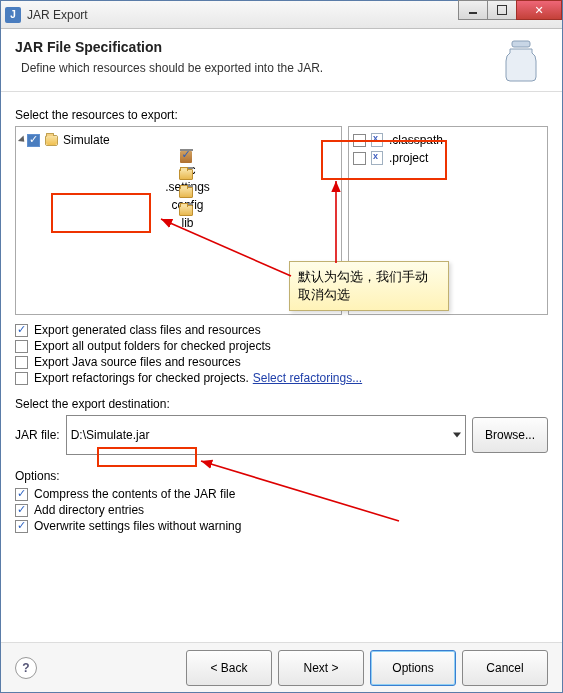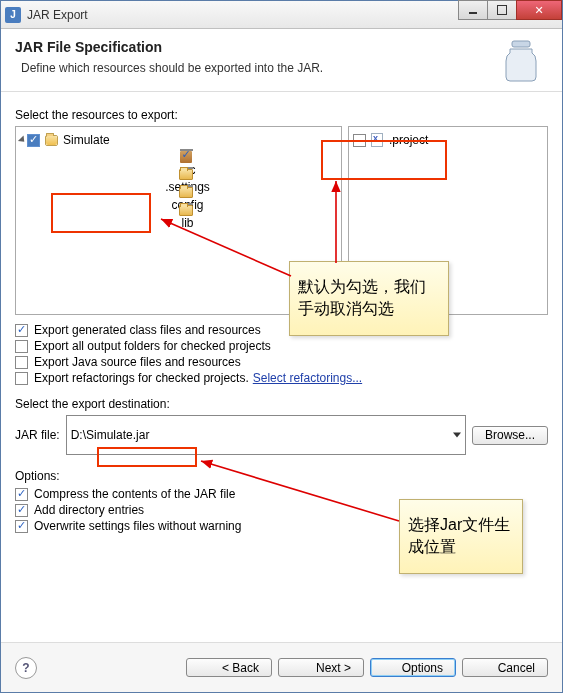--- a/index.html
+++ b/index.html
@@ -47,24 +47,24 @@
 .rb2 { left: 320px; top: 139px; width: 126px; height: 40px; }
 .rb3 { left: 96px; top: 446px; width: 100px; height: 20px; }
 
 .opts-block { margin-top: 8px; }
 .opt-row { display: flex; align-items: center; margin: 2px 0; }
 .opt-row input { margin: 0 6px 0 0; }
 .refact-link { color: #2040aa; text-decoration: underline; cursor: pointer; margin-left:4px; }
 .dest-row { display: flex; align-items: center; margin-top: 4px; gap: 6px; }
 .dest-row .combo { flex:1; border:1px solid #888; height:40px; display:flex; align-items:center; padding:0 4px; position:relative; background:#fff; }
 .dest-row .combo .arrow { position:absolute; right:4px; top:50%; transform:translateY(-50%); width:0; height:0; border-left:4px solid transparent; border-right:4px solid transparent; border-top:5px solid #333; }
-.btn { border:1px solid #888; background:linear-gradient(#fdfdfd,#e8e8e8); height:19px; padding:0 12px; border-radius:3px; cursor:pointer; display:inline-flex; align-items:center; justify-content:flex-end; min-width:70px; }
+.btn { border:1px solid #888; background:linear-gradient(#fdfdfd,#e8e8e8); height:36px; padding:0 12px; border-radius:3px; cursor:pointer; display:inline-flex; align-items:center; justify-content:center; min-width:70px; }
 .btn.default { border:1px solid #3a7ecf; box-shadow:0 0 0 1px #8ecff5 inset; }
 
-.tooltip { position:absolute; background:linear-gradient(#fffde8,#fff3b8); border:1px solid #c0b070; padding:14px 8px; font-size:16px; box-shadow:2px 2px 4px rgba(0,0,0,0.15); line-height:1.4; }
+.tooltip { position:absolute; background:linear-gradient(#fffde8,#fff3b8); border:1px solid #c0b070; padding:6px 8px; font-size:13px; box-shadow:2px 2px 4px rgba(0,0,0,0.15); line-height:1.4; }
 .tt1 { left: 288px; top: 260px; width: 160px; }
 .tt2 { left: 398px; top: 498px; width: 124px; }
 
 .arrow-svg { position:absolute; pointer-events:none; }
 
 .footer { position:absolute; bottom:0; left:0; right:0; height:50px; border-top:1px solid #ddd; display:flex; align-items:center; padding:0 14px; background:#f6f6f6; }
 .help-icon { width:22px; height:22px; border:1px solid #999; border-radius:50%; display:flex; align-items:center; justify-content:center; color:#557; font-weight:bold; margin-right:auto; background:#fff; }
 .footer .btn { margin-left:6px; min-width:86px; }
 
 .white-cb { appearance:none; width:13px; height:13px; border:1px solid #888; background:#fff; position:relative; }
@@ -136,20 +136,27 @@
             </span>
           <span>lib</span>
         </div>
       </div>
       <div class="tree-box tree-right">
         <div class="tree-item">
           <input type="checkbox" class="cb white-cb" style="">
           <span class="ico">
               <span class="ico-file"></span>
             </span>
+          <span>.classpath</span>
+        </div>
+        <div class="tree-item">
+          <input type="checkbox" class="cb white-cb" style="">
+          <span class="ico">
+              <span class="ico-file"></span>
+            </span>
           <span>.project</span>
         </div>
       </div>
     </div>
 
     <div class="opts-block">
       <div class="opt-row">
           <input type="checkbox" class="white-cb" checked="" style="">
           <span>Export generated class files and resources</span>
         </div>
@@ -209,21 +216,20 @@
     <div class="btn">
         <span>Cancel</span>
       </div>
   </div>
 
   <div class="redbox rb1"></div>
   <div class="redbox rb2"></div>
   <div class="redbox rb3"></div>
 
   <div class="tooltip tt1">默认为勾选，我们手动取消勾选</div>
-  <div class="tooltip tt2">选择Jar文件生成位置</div>
 
   <svg class="arrow-svg" style="left:0;top:0" width="563" height="693">
     <defs>
         <marker id="ah" markerWidth="8" markerHeight="8" refX="7" refY="3" orient="auto">
           <path d="M0,0 L7,3 L0,6 Z" fill="#d00"></path>
         </marker>
       </defs>
     <line x1="290" y1="275" x2="160" y2="218" stroke="#d00" stroke-width="1.6" marker-end="url(#ah)"></line>
     <line x1="335" y1="262" x2="335" y2="180" stroke="#d00" stroke-width="1.6" marker-end="url(#ah)"></line>
     <line x1="398" y1="520" x2="200" y2="460" stroke="#d00" stroke-width="1.6" marker-end="url(#ah)"></line>

